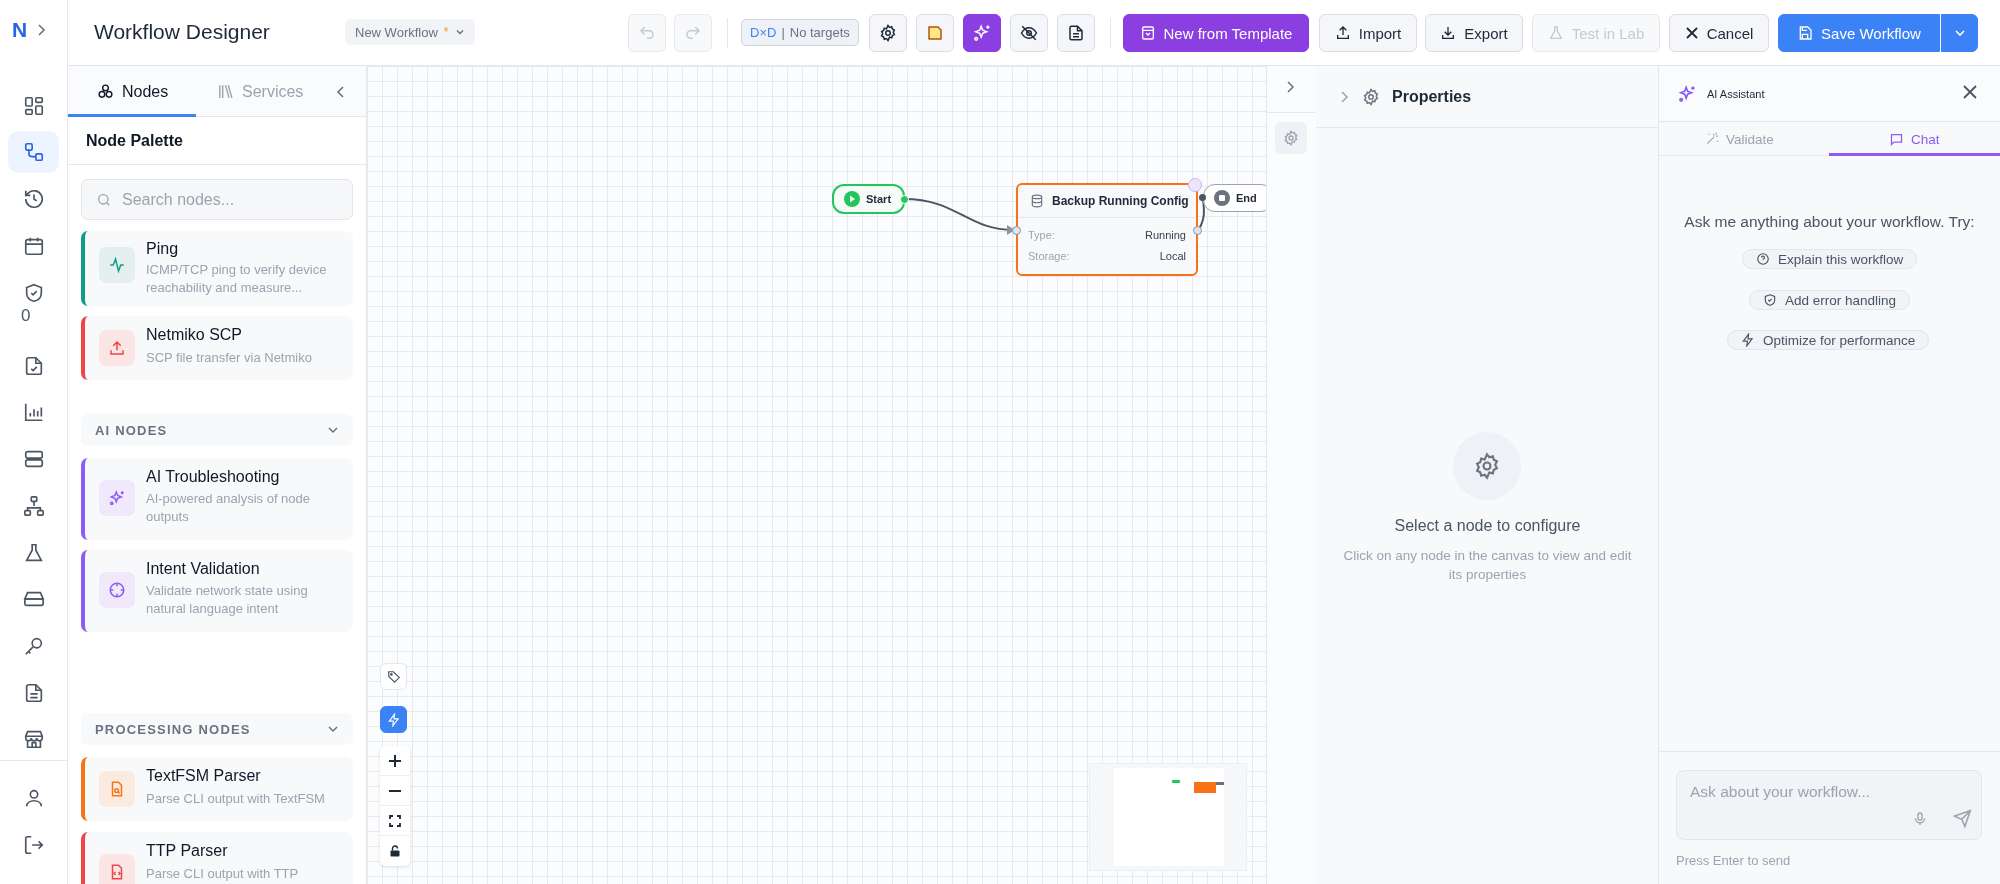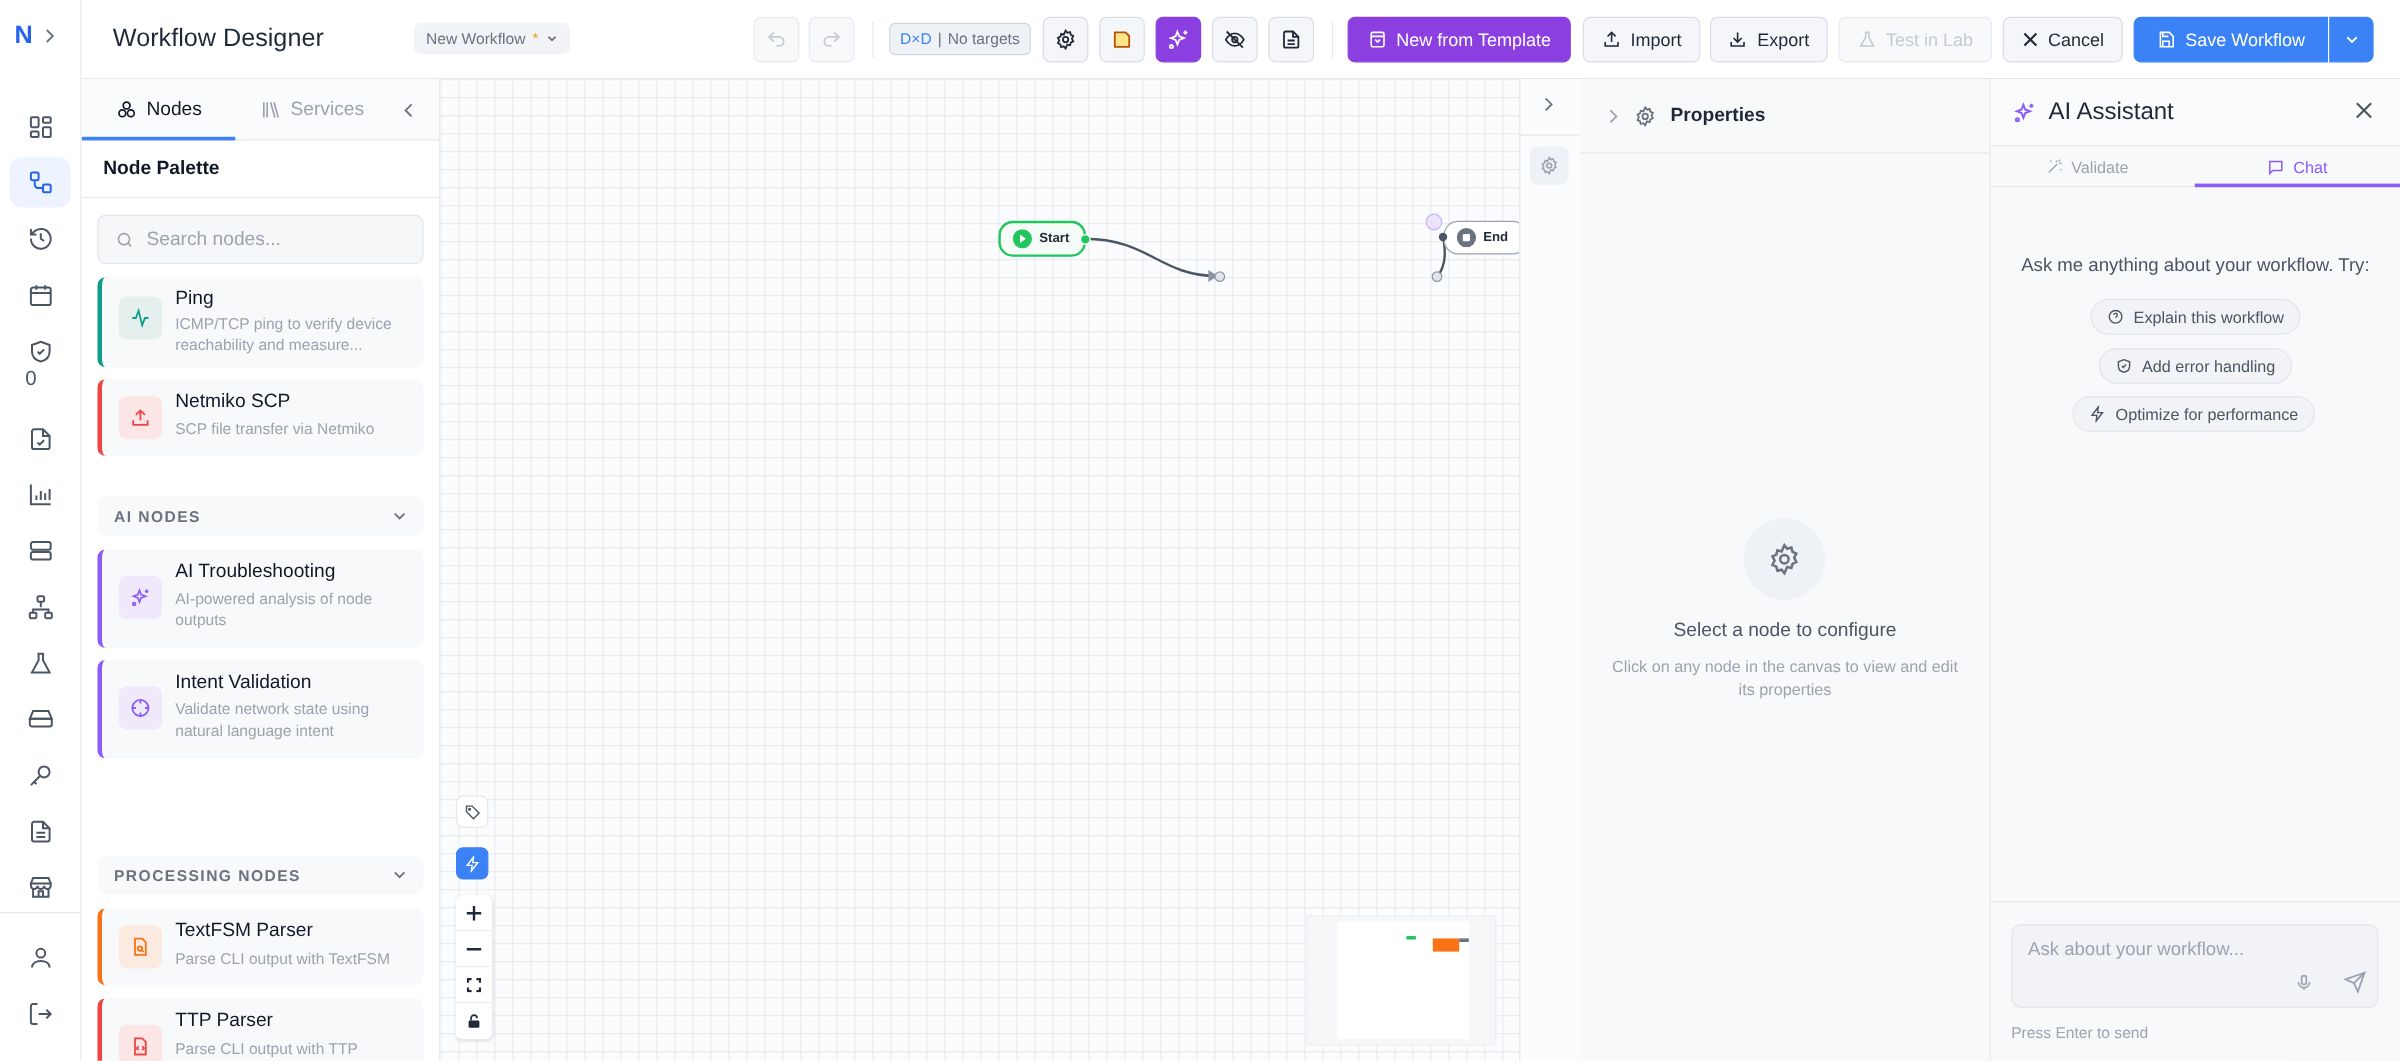--- a/index.html
+++ b/index.html
@@ -61,27 +61,27 @@
 .minimap .inner{position:absolute;left:24px;top:4px;width:110px;height:98px;background:#fff;}
 
 .props-rail{position:absolute;left:1266px;top:66px;width:50px;height:818px;background:#fbfcfd;border-left:1px solid #e5e7eb;}
 .props{position:absolute;left:1316px;top:66px;width:343px;height:818px;background:#f8f9fb;border-right:1px solid #e5e7eb;}
 .props-head{height:62px;border-bottom:1px solid #e5e7eb;display:flex;align-items:center;gap:12px;padding-left:24px;font-size:16px;font-weight:600;color:#1f2937;}
 .empty-circle{position:absolute;left:137px;top:364px;width:68px;height:68px;border-radius:50%;background:#eef1f5;display:flex;align-items:center;justify-content:center;}
 .empty-title{position:absolute;left:0;width:343px;top:450px;text-align:center;font-size:16px;color:#4b5563;}
 .empty-sub{position:absolute;left:20px;width:303px;top:480px;text-align:center;font-size:13.5px;line-height:19px;color:#9ca3af;}
 
 .ai{position:absolute;left:1659px;top:66px;width:341px;height:818px;background:#f8f9fb;}
-.ai-head{height:56px;display:flex;align-items:center;padding-left:18px;gap:10px;font-size:20px;color:#1f2937;border-bottom:1px solid #e5e7eb;background:#fafbfc;}
+.ai-head{height:56px;display:flex;align-items:center;padding-left:18px;gap:10px;font-size:11px;color:#1f2937;border-bottom:1px solid #e5e7eb;background:#fafbfc;}
 .ai-tabs{height:34px;position:relative;border-bottom:1px solid #e5e7eb;}
 .ai-tab{position:absolute;top:0;height:34px;display:flex;align-items:center;gap:7px;font-size:13.5px;color:#9ca3af;}
 .ai-tab.active{color:#8b5cf6;}
 .ai-ul{position:absolute;left:170px;top:31px;width:171px;height:3px;background:#8b5cf6;}
 .ai-prompt{position:absolute;top:146px;left:0;width:341px;text-align:center;font-size:15.5px;color:#4b5563;}
-.chip{position:absolute;height:30px;border:1px solid #e2e5ea;border-radius:15px;background:#f1f3f6;display:flex;align-items:center;gap:8px;padding:2px 13px;font-size:13.5px;color:#4b5563;}
+.chip{position:absolute;height:20px;border:1px solid #e2e5ea;border-radius:15px;background:#f1f3f6;display:flex;align-items:center;gap:8px;padding:2px 13px;font-size:13.5px;color:#4b5563;}
 .ai-foot{position:absolute;left:0;top:685px;width:341px;height:133px;border-top:1px solid #e5e7eb;}
 .ai-input{position:absolute;left:17px;top:18px;width:306px;height:70px;border:1px solid #e2e5ea;border-radius:8px;background:#f1f3f6;}
 .ai-input textarea{position:absolute;left:13px;top:12px;width:240px;height:24px;border:none;background:transparent;resize:none;font-size:15.5px;outline:none;font-family:"Liberation Sans",sans-serif;color:#374151;}
 .ai-input textarea::placeholder{color:#9ca3af;}
 .ai-hint{position:absolute;left:17px;top:101px;font-size:13px;color:#9ca3af;}
 </style>
 </head>
 <body>
 
 <div class="rail">
@@ -500,20 +500,40 @@
   <div class="node-start">
     <span>
         <svg width="16" height="16" viewBox="0 0 16 16">
           <circle cx="8" cy="8" r="8" fill="#22c55e"></circle>
           <path d="M6 4.5l5 3.5-5 3.5z" fill="#fff"></path>
         </svg>
       </span>
     <span>Start</span>
   </div>
   <div class="handle" style="left:533px;top:129px;background:#22c55e;border:1px solid #fff"></div>
+  <div class="node-backup">
+    <div class="nb-head">
+      <span>
+          <svg width="14" height="14" viewBox="0 0 24 24" fill="none" stroke="#6b7280" stroke-width="2">
+            <ellipse cx="12" cy="5" rx="8" ry="3"></ellipse>
+            <path d="M4 5v14c0 1.7 3.6 3 8 3s8-1.3 8-3V5M4 12c0 1.7 3.6 3 8 3s8-1.3 8-3"></path>
+          </svg>
+        </span>
+      <span>Backup Running Config</span>
+    </div>
+    <div style="height:6px"></div>
+    <div class="nb-row">
+        <span class="k">Type:</span>
+        <span class="v">Running</span>
+      </div>
+    <div class="nb-row">
+        <span class="k">Storage:</span>
+        <span class="v">Local</span>
+      </div>
+  </div>
   <div class="handle" style="left:645px;top:160px;background:#dfe3ea;border:1.5px solid #8b95a5"></div>
   <div class="handle" style="left:826px;top:160px;background:#dfe3ea;border:1.5px solid #8b95a5"></div>
   <div class="handle" style="left:821px;top:112px;width:14px;height:14px;background:#ede4fb;border:1px solid #c4b5fd"></div>
   <div class="node-end">
     <span>
         <svg width="16" height="16" viewBox="0 0 16 16">
           <circle cx="8" cy="8" r="8" fill="#6b7280"></circle>
           <rect x="5" y="5" width="6" height="6" rx="1" fill="#fff"></rect>
         </svg>
       </span>

